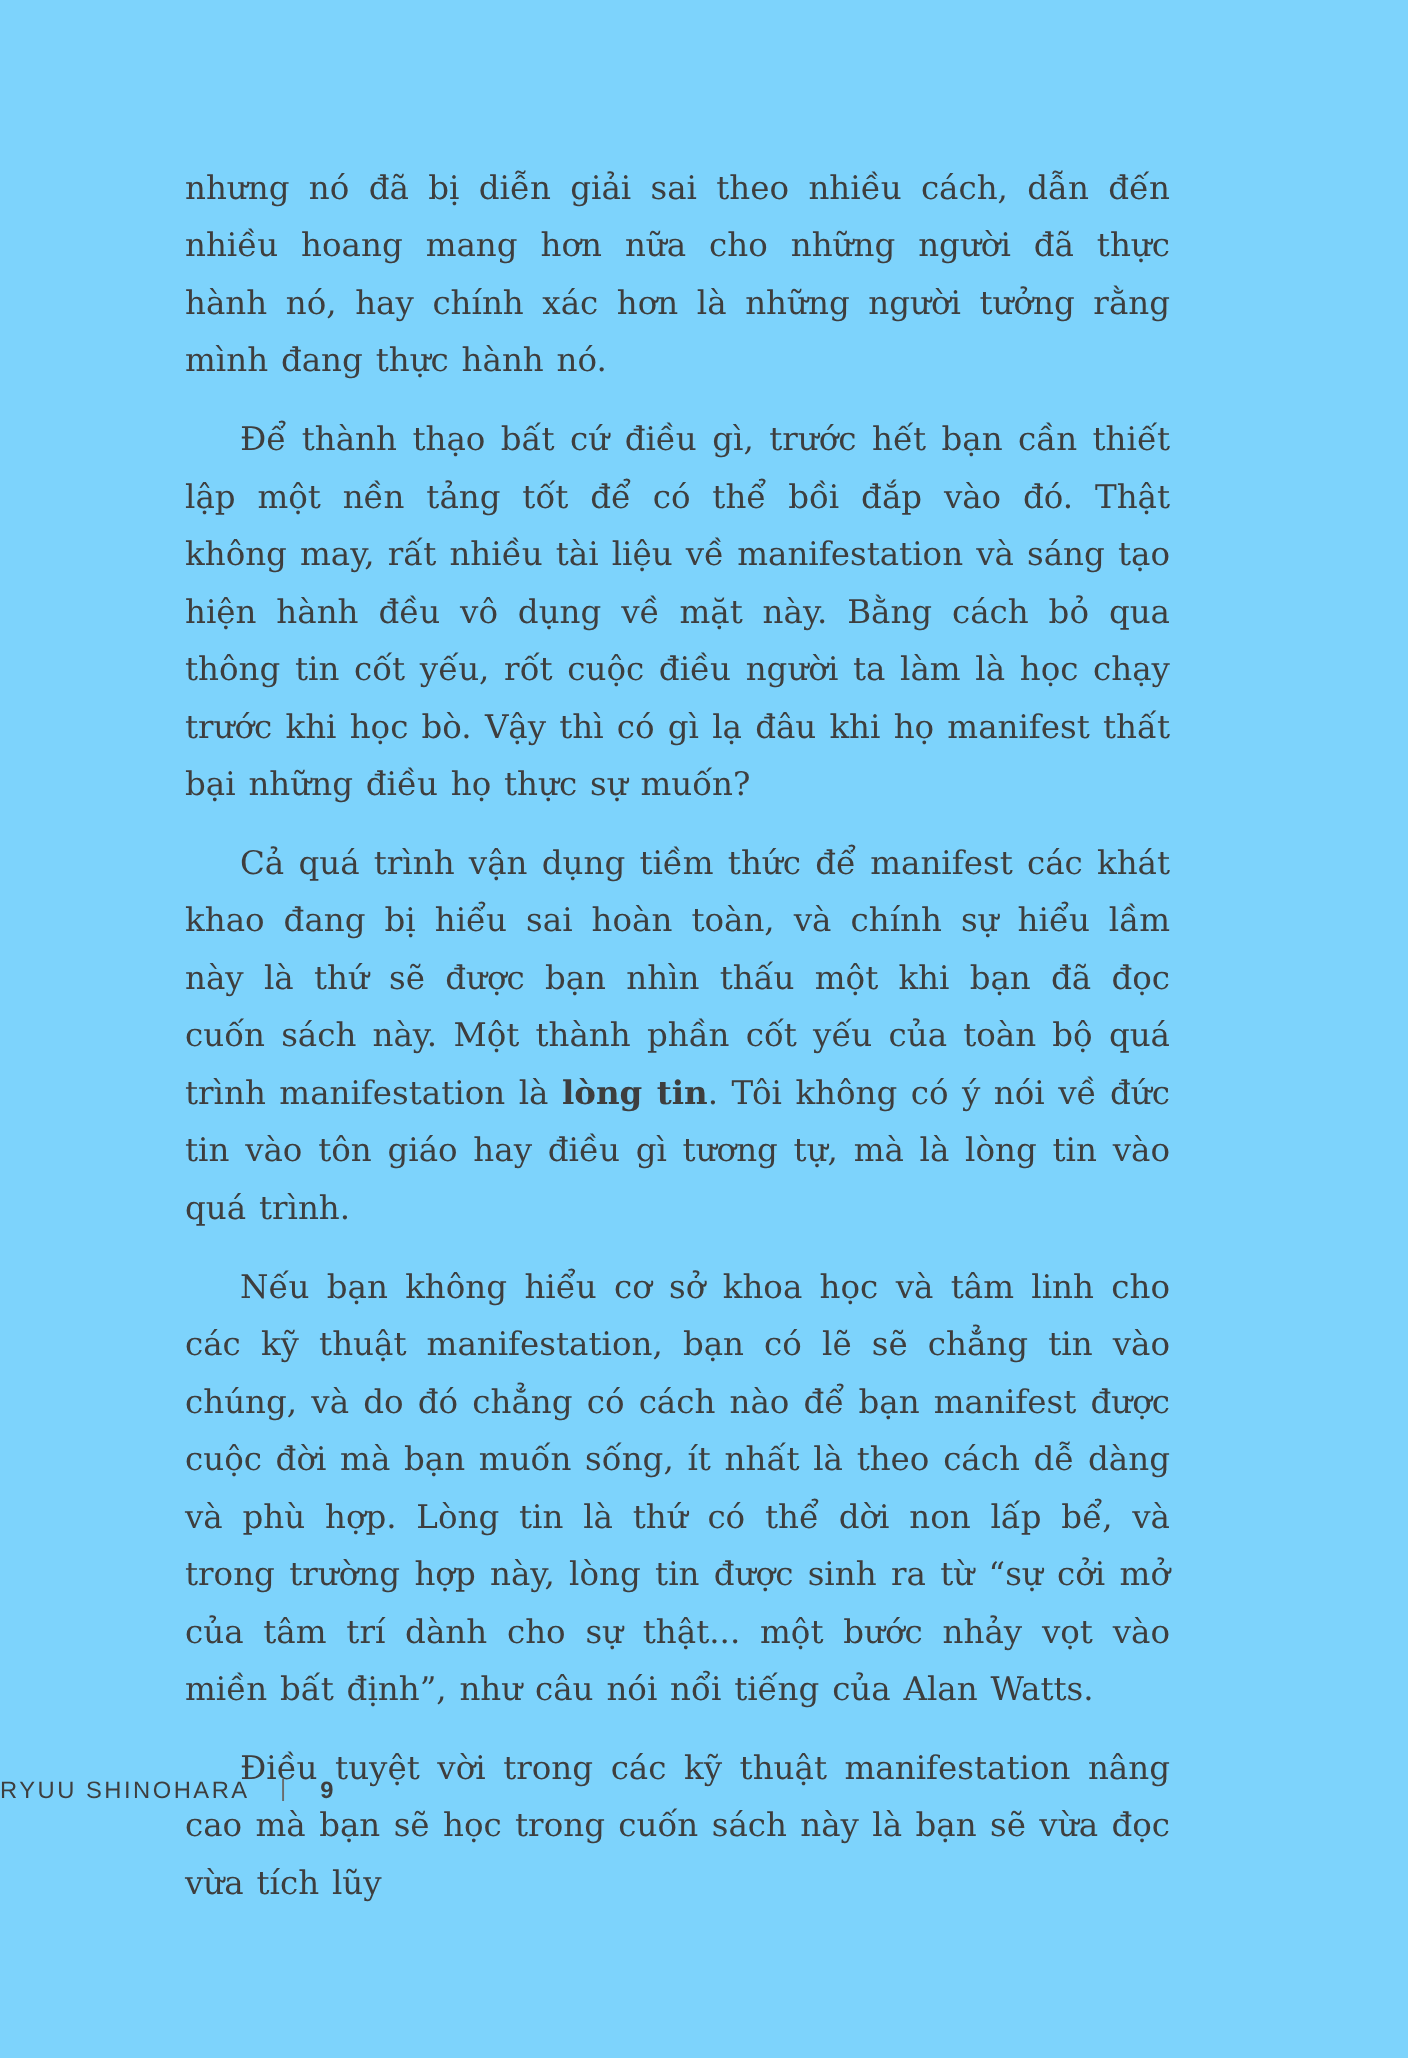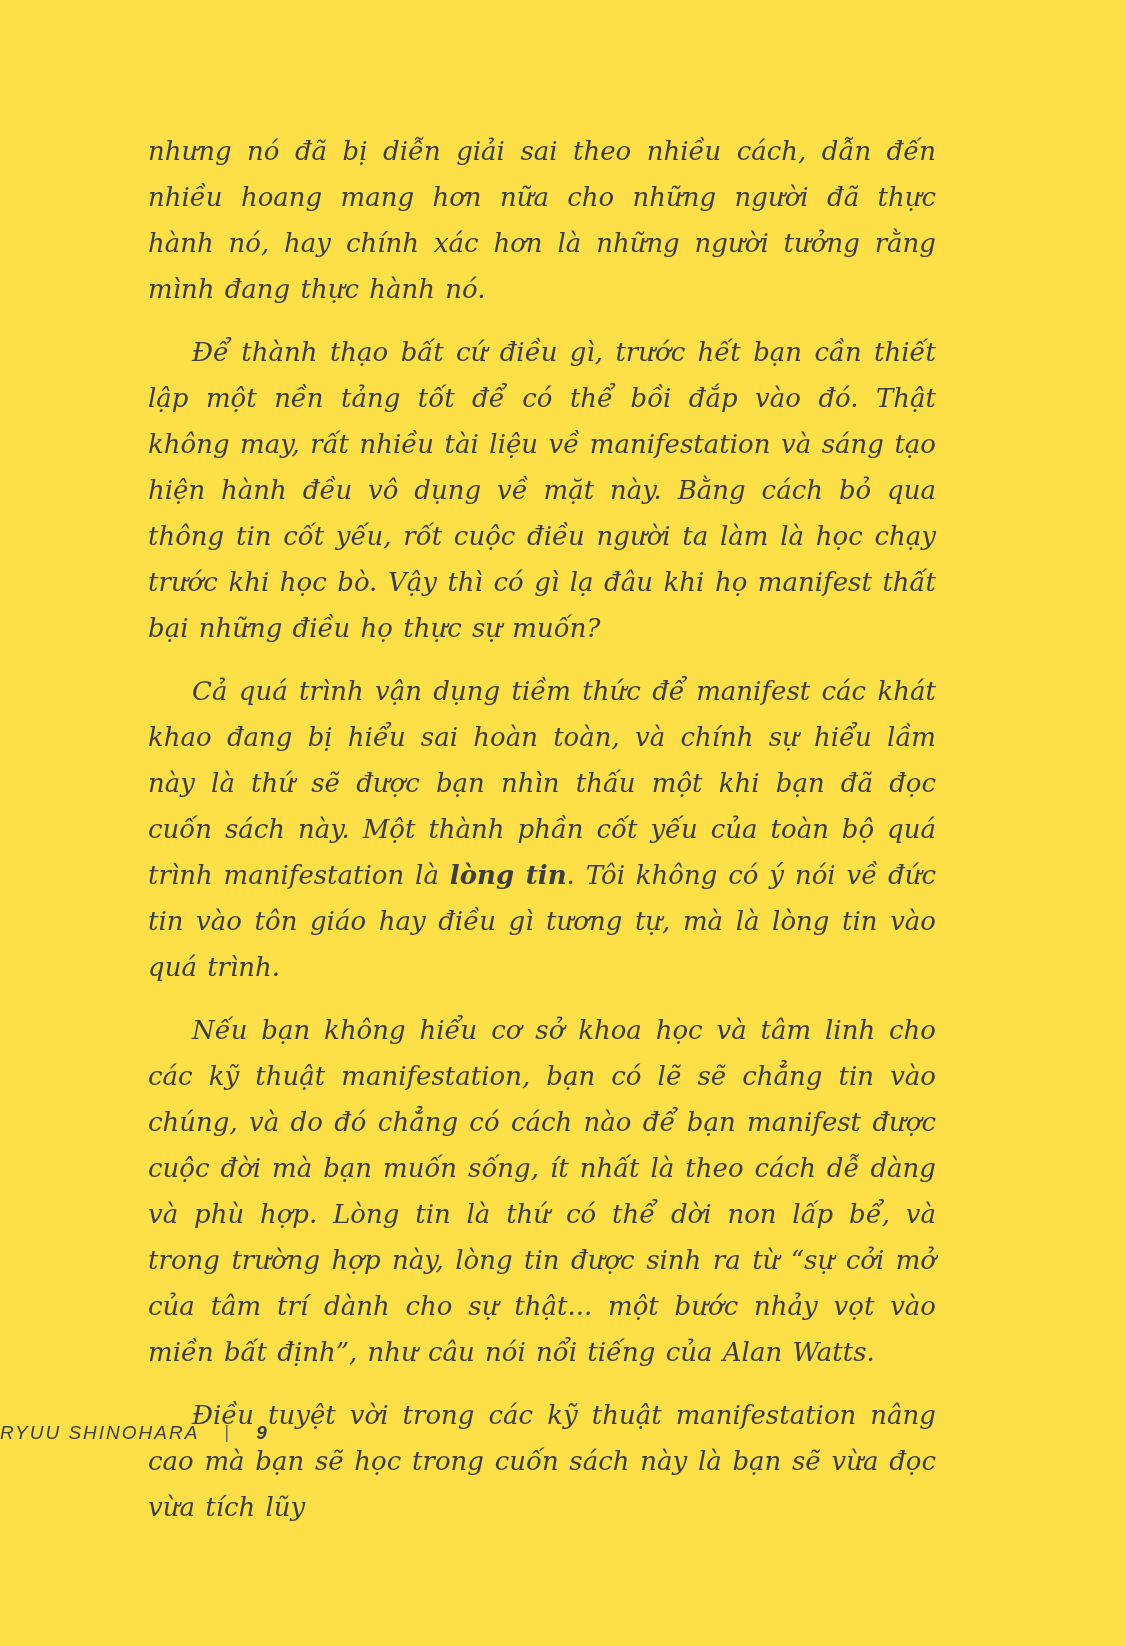--- a/index.html
+++ b/index.html
@@ -9,23 +9,22 @@
   }
   body {
     width: 1126px;
     height: 1646px;
     position: relative;
     font-family: "DejaVu Serif", serif;
   }
   .page {
     position: absolute;
     inset: 0;
-    background: #fde047;
+    background: #7dd3fc;
     overflow: hidden;
-    font-style: italic;
   }
   .text-column {
     position: absolute;
     left: 148px;
     top: 128px;
     width: 788px;
     color: #3e3e3e;
     font-size: 26px;
     line-height: 46px;
     text-align: justify;

